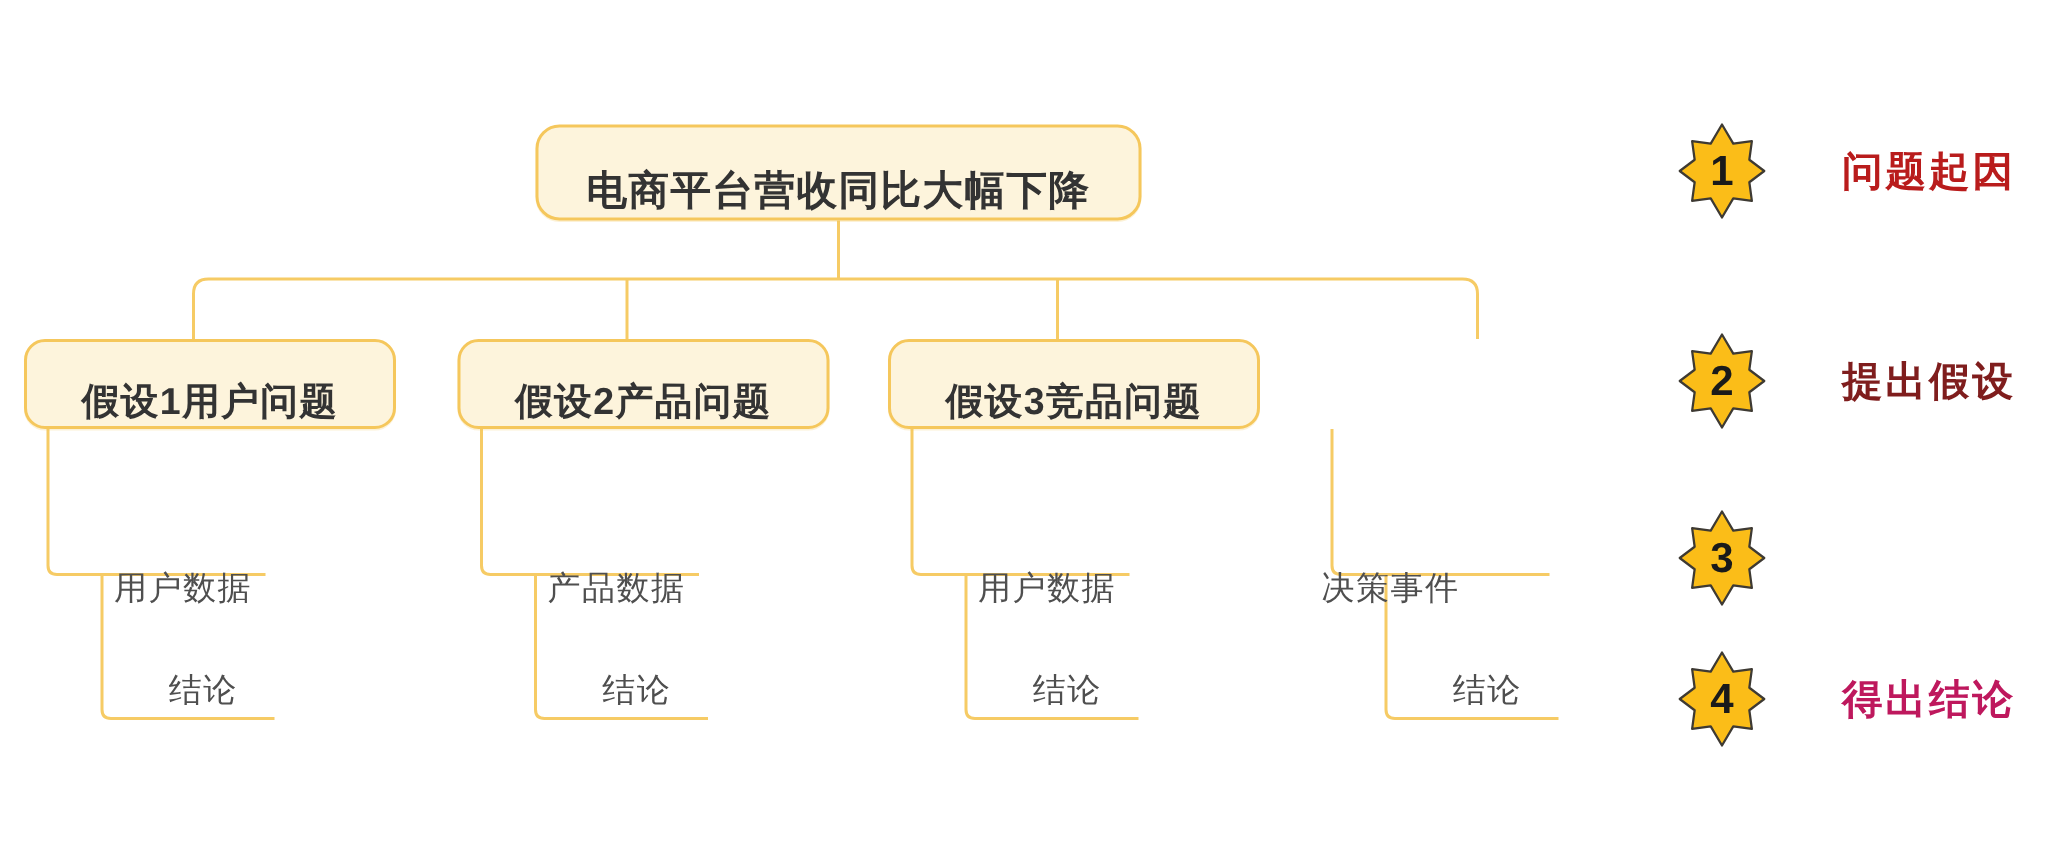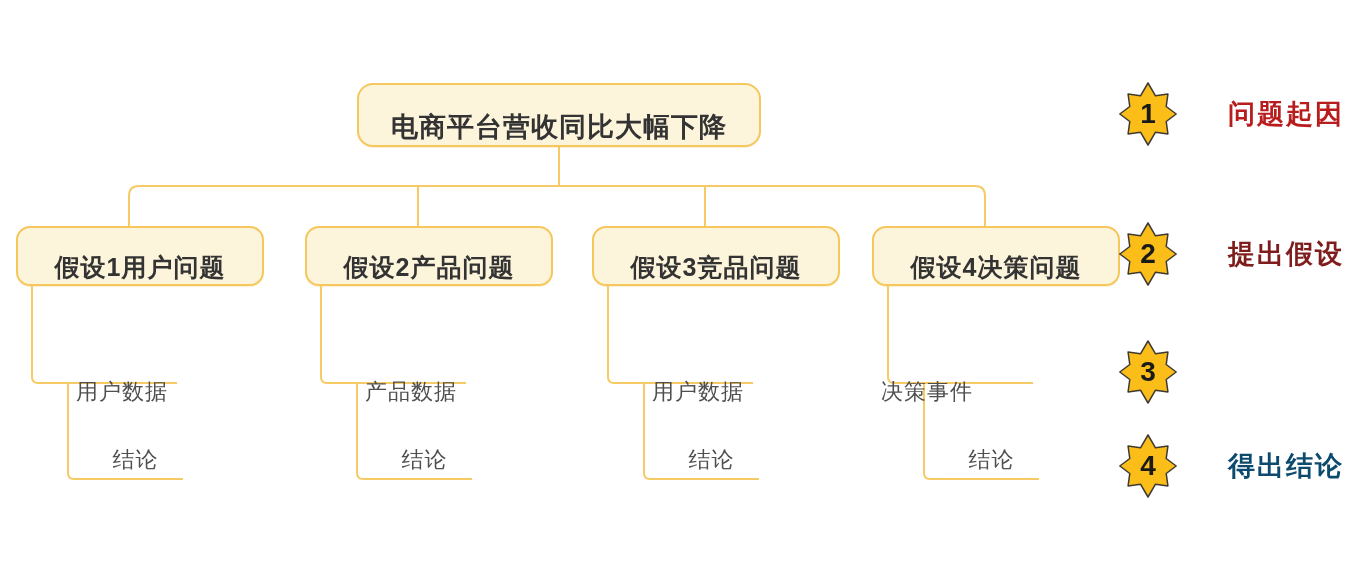--- a/index.html
+++ b/index.html
@@ -76,23 +76,20 @@
 
   <div class="topic hyp hyp1">
     <span>假设1用户问题</span>
   </div>
   <div class="topic hyp hyp2">
     <span>假设2产品问题</span>
   </div>
   <div class="topic hyp hyp3">
     <span>假设3竞品问题</span>
   </div>
-  <div class="topic hyp hyp4">
-    <span>假设4决策问题</span>
-  </div>
 
   <div class="leaf ev ev1">用户数据</div>
   <div class="leaf ev ev2">产品数据</div>
   <div class="leaf ev ev3">用户数据</div>
   <div class="leaf ev ev4">决策事件</div>
 
   <div class="leaf cc cc1">结论</div>
   <div class="leaf cc cc2">结论</div>
   <div class="leaf cc cc3">结论</div>
   <div class="leaf cc cc4">结论</div>
@@ -126,16 +123,16 @@
     </div>
   </div>
 
   <div class="legend-item li4">
     <div class="badge">
       <svg width="62" height="66" viewBox="-33 -35 66 70">
         <polygon stroke="#3E3A33" stroke-width="1.6" stroke-linejoin="round" points="0,-33 8,-19.4 21.2,-21.2 19.4,-8 30,0 19.4,8 21.2,21.2 8,19.4 0,33 -8,19.4 -21.2,21.2 -19.4,8 -30,0 -19.4,-8 -21.2,-21.2 -8,-19.4" fill="#FBBD18"></polygon>
       </svg>
       <div class="num">4</div>
     </div>
-    <div class="legend-label" style="color: #0c4a6e;">得出结论</div>
+    <div class="legend-label" style="color: #be185d;">得出结论</div>
   </div>
 
 </div>
 
 </body></html>

